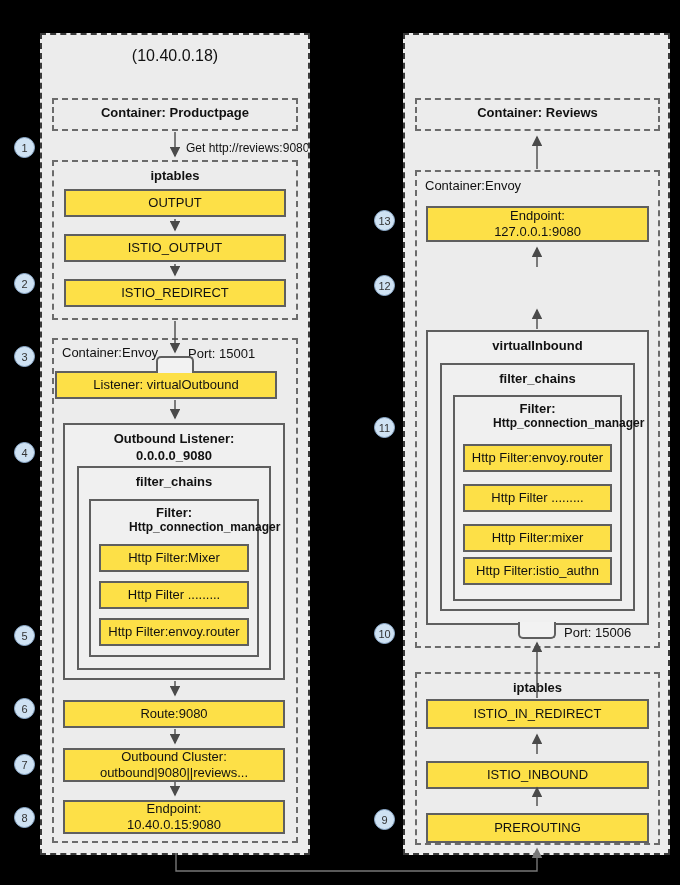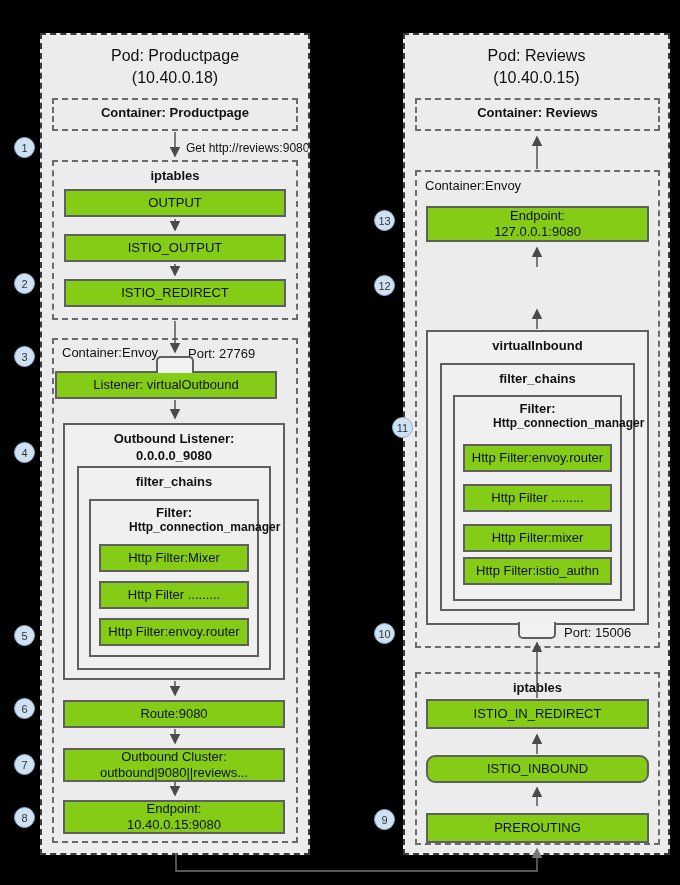--- a/index.html
+++ b/index.html
@@ -11,21 +11,21 @@
     position:absolute;background:#ececec;border:2px dashed #3a3a3a;overflow:hidden;
   }
   .pod-title{
     position:absolute;left:0;top:10px;width:100%;text-align:center;
     font-size:16px;line-height:22px;color:#111;
   }
   .dashed{
     position:absolute;border:2px dashed #6b6b6b;
   }
   .box{
-    position:absolute;background:#84cc16;border:2px solid #5f5f5f;
+    position:absolute;background:#fde047;border:2px solid #5f5f5f;
     display:flex;flex-direction:column;align-items:center;justify-content:center;
     text-align:center;font-size:13px;line-height:16px;color:#111;
   }
   .bigbox{
     position:absolute;background:#f0f0f0;border:2px solid #5f5f5f;
   }
   .ctr-label{
     position:absolute;font-size:13px;color:#111;white-space:nowrap;
   }
   .top-label{
@@ -51,40 +51,39 @@
   }
   svg.overlay{position:absolute;left:0;top:0;z-index:8;pointer-events:none;}
 </style>
 </head>
 <body>
 
 <div id="canvas">
 
   <div class="pod" style="left:40px;top:33px;width:266px;height:818px;">
     <div class="pod-title">
-      <div>Pod: Productpage</div>
       <div>(10.40.0.18)</div>
     </div>
 
     <div class="dashed" style="left:10px;top:63px;width:242px;height:29px;">
       <div class="top-label" style="top:5px;">Container: Productpage</div>
     </div>
 
     <div class="req-label" style="left:144px;top:106px;">Get http://reviews:9080/</div>
 
     <div class="dashed" style="left:10px;top:125px;width:242px;height:156px;">
       <div class="top-label">iptables</div>
       <div class="box" style="left:10px;top:27px;width:218px;height:24px;">OUTPUT</div>
       <div class="box" style="left:10px;top:72px;width:218px;height:24px;">ISTIO_OUTPUT</div>
       <div class="box" style="left:10px;top:117px;width:218px;height:24px;">ISTIO_REDIRECT</div>
     </div>
 
     <div class="dashed" style="left:10px;top:303px;width:242px;height:501px;">
       <div class="ctr-label" style="left:8px;top:5px;">Container:Envoy</div>
-      <div class="ctr-label" style="left:134px;top:6px;">Port: 27769</div>
+      <div class="ctr-label" style="left:134px;top:6px;">Port: 15001</div>
 
       <div class="box" style="left:1px;top:31px;width:218px;height:24px;">Listener: virtualOutbound</div>
 
       <div class="bigbox" style="left:9px;top:83px;width:218px;height:253px;">
         <div class="top-label two-line" style="top:5px;line-height:17px;">
           <div>Outbound Listener:</div>
           <div class="sub">0.0.0.0_9080</div>
         </div>
         <div class="bigbox" style="left:12px;top:41px;width:190px;height:200px;">
           <div class="top-label">filter_chains</div>
@@ -110,24 +109,20 @@
       <div class="box" style="left:9px;top:460px;width:218px;height:30px;">
         <div>Endpoint:</div>
         <div>10.40.0.15:9080</div>
       </div>
     </div>
   </div>
 
   <div class="port-tab port-top" style="left:156px;top:356px;"></div>
 
   <div class="pod" style="left:403px;top:33px;width:263px;height:818px;">
-    <div class="pod-title">
-      <div>Pod: Reviews</div>
-      <div>(10.40.0.15)</div>
-    </div>
 
     <div class="dashed" style="left:10px;top:63px;width:241px;height:29px;">
       <div class="top-label" style="top:5px;">Container: Reviews</div>
     </div>
 
     <div class="dashed" style="left:10px;top:135px;width:241px;height:474px;">
       <div class="ctr-label" style="left:8px;top:6px;">Container:Envoy</div>
 
       <div class="box" style="left:9px;top:34px;width:219px;height:32px;">
         <div>Endpoint:</div>
@@ -149,40 +144,40 @@
             <div class="box" style="left:8px;top:127px;width:145px;height:24px;">Http Filter:mixer</div>
             <div class="box" style="left:8px;top:160px;width:145px;height:24px;">Http Filter:istio_authn</div>
           </div>
         </div>
       </div>
     </div>
 
     <div class="dashed" style="left:10px;top:637px;width:241px;height:169px;">
       <div class="top-label">iptables</div>
       <div class="box" style="left:9px;top:25px;width:219px;height:26px;">ISTIO_IN_REDIRECT</div>
-      <div class="box" style="left:9px;top:81px;width:219px;height:24px;border-radius:9px;">ISTIO_INBOUND</div>
+      <div class="box" style="left:9px;top:87px;width:219px;height:24px;">ISTIO_INBOUND</div>
       <div class="box" style="left:9px;top:133px;width:219px;height:26px;margin-top:6px;">PREROUTING</div>
     </div>
   </div>
 
   <div class="port-tab port-bottom" style="left:518px;top:622px;"></div>
   <div class="ctr-label" style="left:564px;top:625px;">Port: 15006</div>
 
   <div class="badge" style="left:14px;top:137px;">1</div>
   <div class="badge" style="left:14px;top:273px;">2</div>
   <div class="badge" style="left:14px;top:346px;">3</div>
   <div class="badge" style="left:14px;top:442px;">4</div>
   <div class="badge" style="left:14px;top:625px;">5</div>
   <div class="badge" style="left:14px;top:698px;">6</div>
   <div class="badge" style="left:14px;top:754px;">7</div>
   <div class="badge" style="left:14px;top:807px;">8</div>
 
   <div class="badge" style="left:374px;top:210px;">13</div>
   <div class="badge" style="left:374px;top:275px;">12</div>
-  <div class="badge" style="left:392px;top:417px;">11</div>
+  <div class="badge" style="left:374px;top:417px;">11</div>
   <div class="badge" style="left:374px;top:623px;">10</div>
   <div class="badge" style="left:374px;top:809px;">9</div>
 
   <svg class="overlay" width="680" height="885">
     <defs>
       <marker id="arr" viewBox="0 0 10 10" refX="8.5" refY="5" markerWidth="7.5" markerHeight="7.5" orient="auto-start-reverse">
         <path d="M0,0 L10,5 L0,10 z" fill="#4a4a4a"></path>
       </marker>
       <marker id="arrg" viewBox="0 0 10 10" refX="8.5" refY="5" markerWidth="7.5" markerHeight="7.5" orient="auto-start-reverse">
         <path d="M0,0 L10,5 L0,10 z" fill="#777777"></path>

